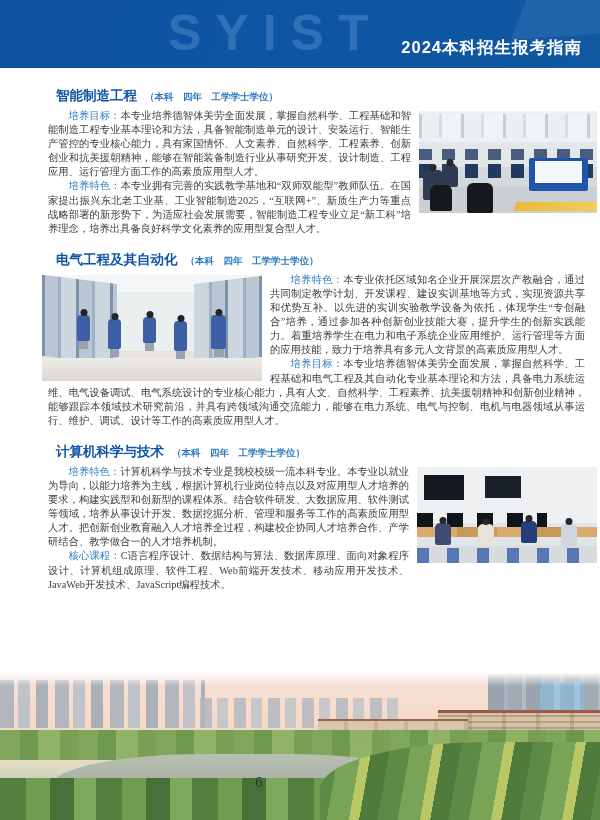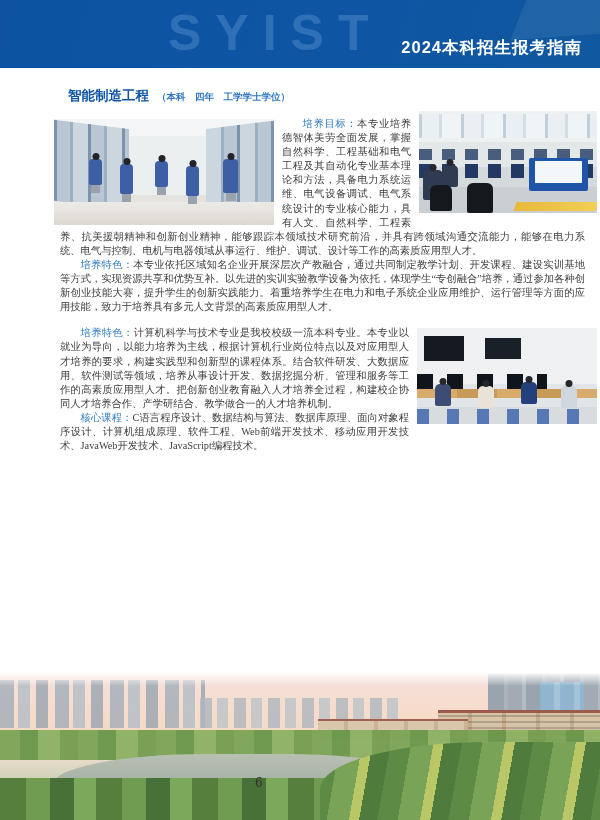--- a/index.html
+++ b/index.html
@@ -9,21 +9,21 @@
   .band{position:absolute;top:0;left:0;width:600px;height:68px;overflow:hidden;
         background:linear-gradient(105deg,#0d53a1 0%,#0e55a4 55%,#10589f 100%);}
   .band::after{content:"";position:absolute;right:-40px;top:-30px;width:260px;height:70px;
         background:linear-gradient(115deg,rgba(255,255,255,0) 55%,rgba(255,255,255,0.07) 55%);
         transform:rotate(-4deg);}
   .watermark{position:absolute;left:168px;top:4px;font-family:"Liberation Sans","DejaVu Sans",sans-serif;
         font-weight:bold;font-size:50px;letter-spacing:14px;color:rgba(125,175,230,0.30);}
   .band-title{position:absolute;right:18px;bottom:9px;color:#ffffff;font-weight:bold;
         font-size:16.5px;letter-spacing:1px;font-family:"Liberation Sans","DejaVu Sans",sans-serif;}
   
-  .content{position:absolute;top:68px;left:0;width:600px;padding:16px 15px 0 60px;box-sizing:border-box;}
+  .content{position:absolute;top:68px;left:0;width:600px;padding:16px 15px 0 48px;box-sizing:border-box;}
   section{margin:0 0 12px 0;}
   .sec-head{margin:0 0 4px 8px;line-height:16px;}
   .sec-title{font-size:13.5px;font-weight:bold;color:#1156a6;font-family:"Liberation Sans","DejaVu Sans",sans-serif;}
   .sec-degree{font-size:9.5px;font-weight:bold;color:#2d77c0;margin-left:2px;}
   .sec-body{font-size:10.3px;line-height:14.1px;color:#3d3d3f;text-align:justify;}
   .para{margin:0;text-indent:2em;}
   .plabel{color:#2e7cbe;}
   
   .photo{position:relative;overflow:hidden;background:#dfe3e5;}
   .photo *{position:absolute;}
@@ -132,41 +132,51 @@
           <div class="p1-win"></div>
           <div class="mrow m1"></div>
           <div class="mrow m2"></div>
           <div class="fig p1f1"></div>
           <div class="fig p1f2"></div>
           <div class="p1-bigmon"></div>
           <div class="p1-desk"></div>
           <div class="chair c1"></div>
           <div class="chair c2"></div>
         </div>
+        <p class="para"><span class="plabel">培养目标：</span><span>本专业培养德智体美劳全面发展，掌握自然科学、工程基础和智能制造工程专业基本理论和方法，具备智能制造单元的设计、安装运行、智能生产管控的专业核心能力，具有家国情怀、人文素养、自然科学、工程素养、创新创业和抗美援朝精神，能够在智能装备制造行业从事研究开发、设计制造、工程应用、运行管理方面工作的高素质应用型人才。</span></p>
+        <p class="para"><span class="plabel">培养特色：</span><span>本专业拥有完善的实践教学基地和“双师双能型”教师队伍。在国家提出振兴东北老工业基、工业智能制造2025，“互联网+”、新质生产力等重点战略部署的新形势下，为适应社会发展需要，智能制造工程专业立足“新工科”培养理念，培养出具备良好科学文化素养的应用型复合型人才。</span></p>
       </div>
     </section>
 
     <section>
+      <h2 class="sec-head">
+        <span class="sec-title">电气工程及其自动化</span>
+        <span class="sec-degree">（本科　四年　工学学士学位）</span>
+      </h2>
       <div class="sec-body">
         <div class="photo photo2 fl">
           <div class="p2-cabL"></div>
           <div class="p2-cabR"></div>
           <div class="p2-floor"></div>
           <div class="bfig b1"></div>
           <div class="bfig b2"></div>
           <div class="bfig b3"></div>
           <div class="bfig b4"></div>
           <div class="bfig b5"></div>
         </div>
+        <p class="para"><span class="plabel">培养特色：</span><span>本专业依托区域知名企业开展深层次产教融合，通过共同制定教学计划、开发课程、建设实训基地等方式，实现资源共享和优势互补。以先进的实训实验教学设备为依托，体现学生“专创融合”培养，通过参加各种创新创业技能大赛，提升学生的创新实践能力。着重培养学生在电力和电子系统企业应用维护、运行管理等方面的应用技能，致力于培养具有多元人文背景的高素质应用型人才。</span></p>
         <p class="para"><span class="plabel">培养目标：</span><span>本专业培养德智体美劳全面发展，掌握自然科学、工程基础和电气工程及其自动化专业基本理论和方法，具备电力系统运维、电气设备调试、电气系统设计的专业核心能力，具有人文、自然科学、工程素养、抗美援朝精神和创新创业精神，能够跟踪本领域技术研究前沿，并具有跨领域沟通交流能力，能够在电力系统、电气与控制、电机与电器领域从事运行、维护、调试、设计等工作的高素质应用型人才。</span></p>
-        <p class="para"><span class="plabel">培养特色：</span><span>本专业依托区域知名企业开展深层次产教融合，通过共同制定教学计划、开发课程、建设实训基地等方式，实现资源共享和优势互补。以先进的实训实验教学设备为依托，体现学生“专创融合”培养，通过参加各种创新创业技能大赛，提升学生的创新实践能力。着重培养学生在电力和电子系统企业应用维护、运行管理等方面的应用技能，致力于培养具有多元人文背景的高素质应用型人才。</span></p>
       </div>
     </section>
 
     <section>
+      <h2 class="sec-head">
+        <span class="sec-title">计算机科学与技术</span>
+        <span class="sec-degree">（本科　四年　工学学士学位）</span>
+      </h2>
       <div class="sec-body">
         <div class="photo photo3 fr3">
           <div class="scr1"></div>
           <div class="scr2"></div>
           <div class="p3-mons"></div>
           <div class="p3-desk"></div>
           <div class="fig g1"></div>
           <div class="fig g2"></div>
           <div class="fig g3"></div>
           <div class="fig g4"></div>

